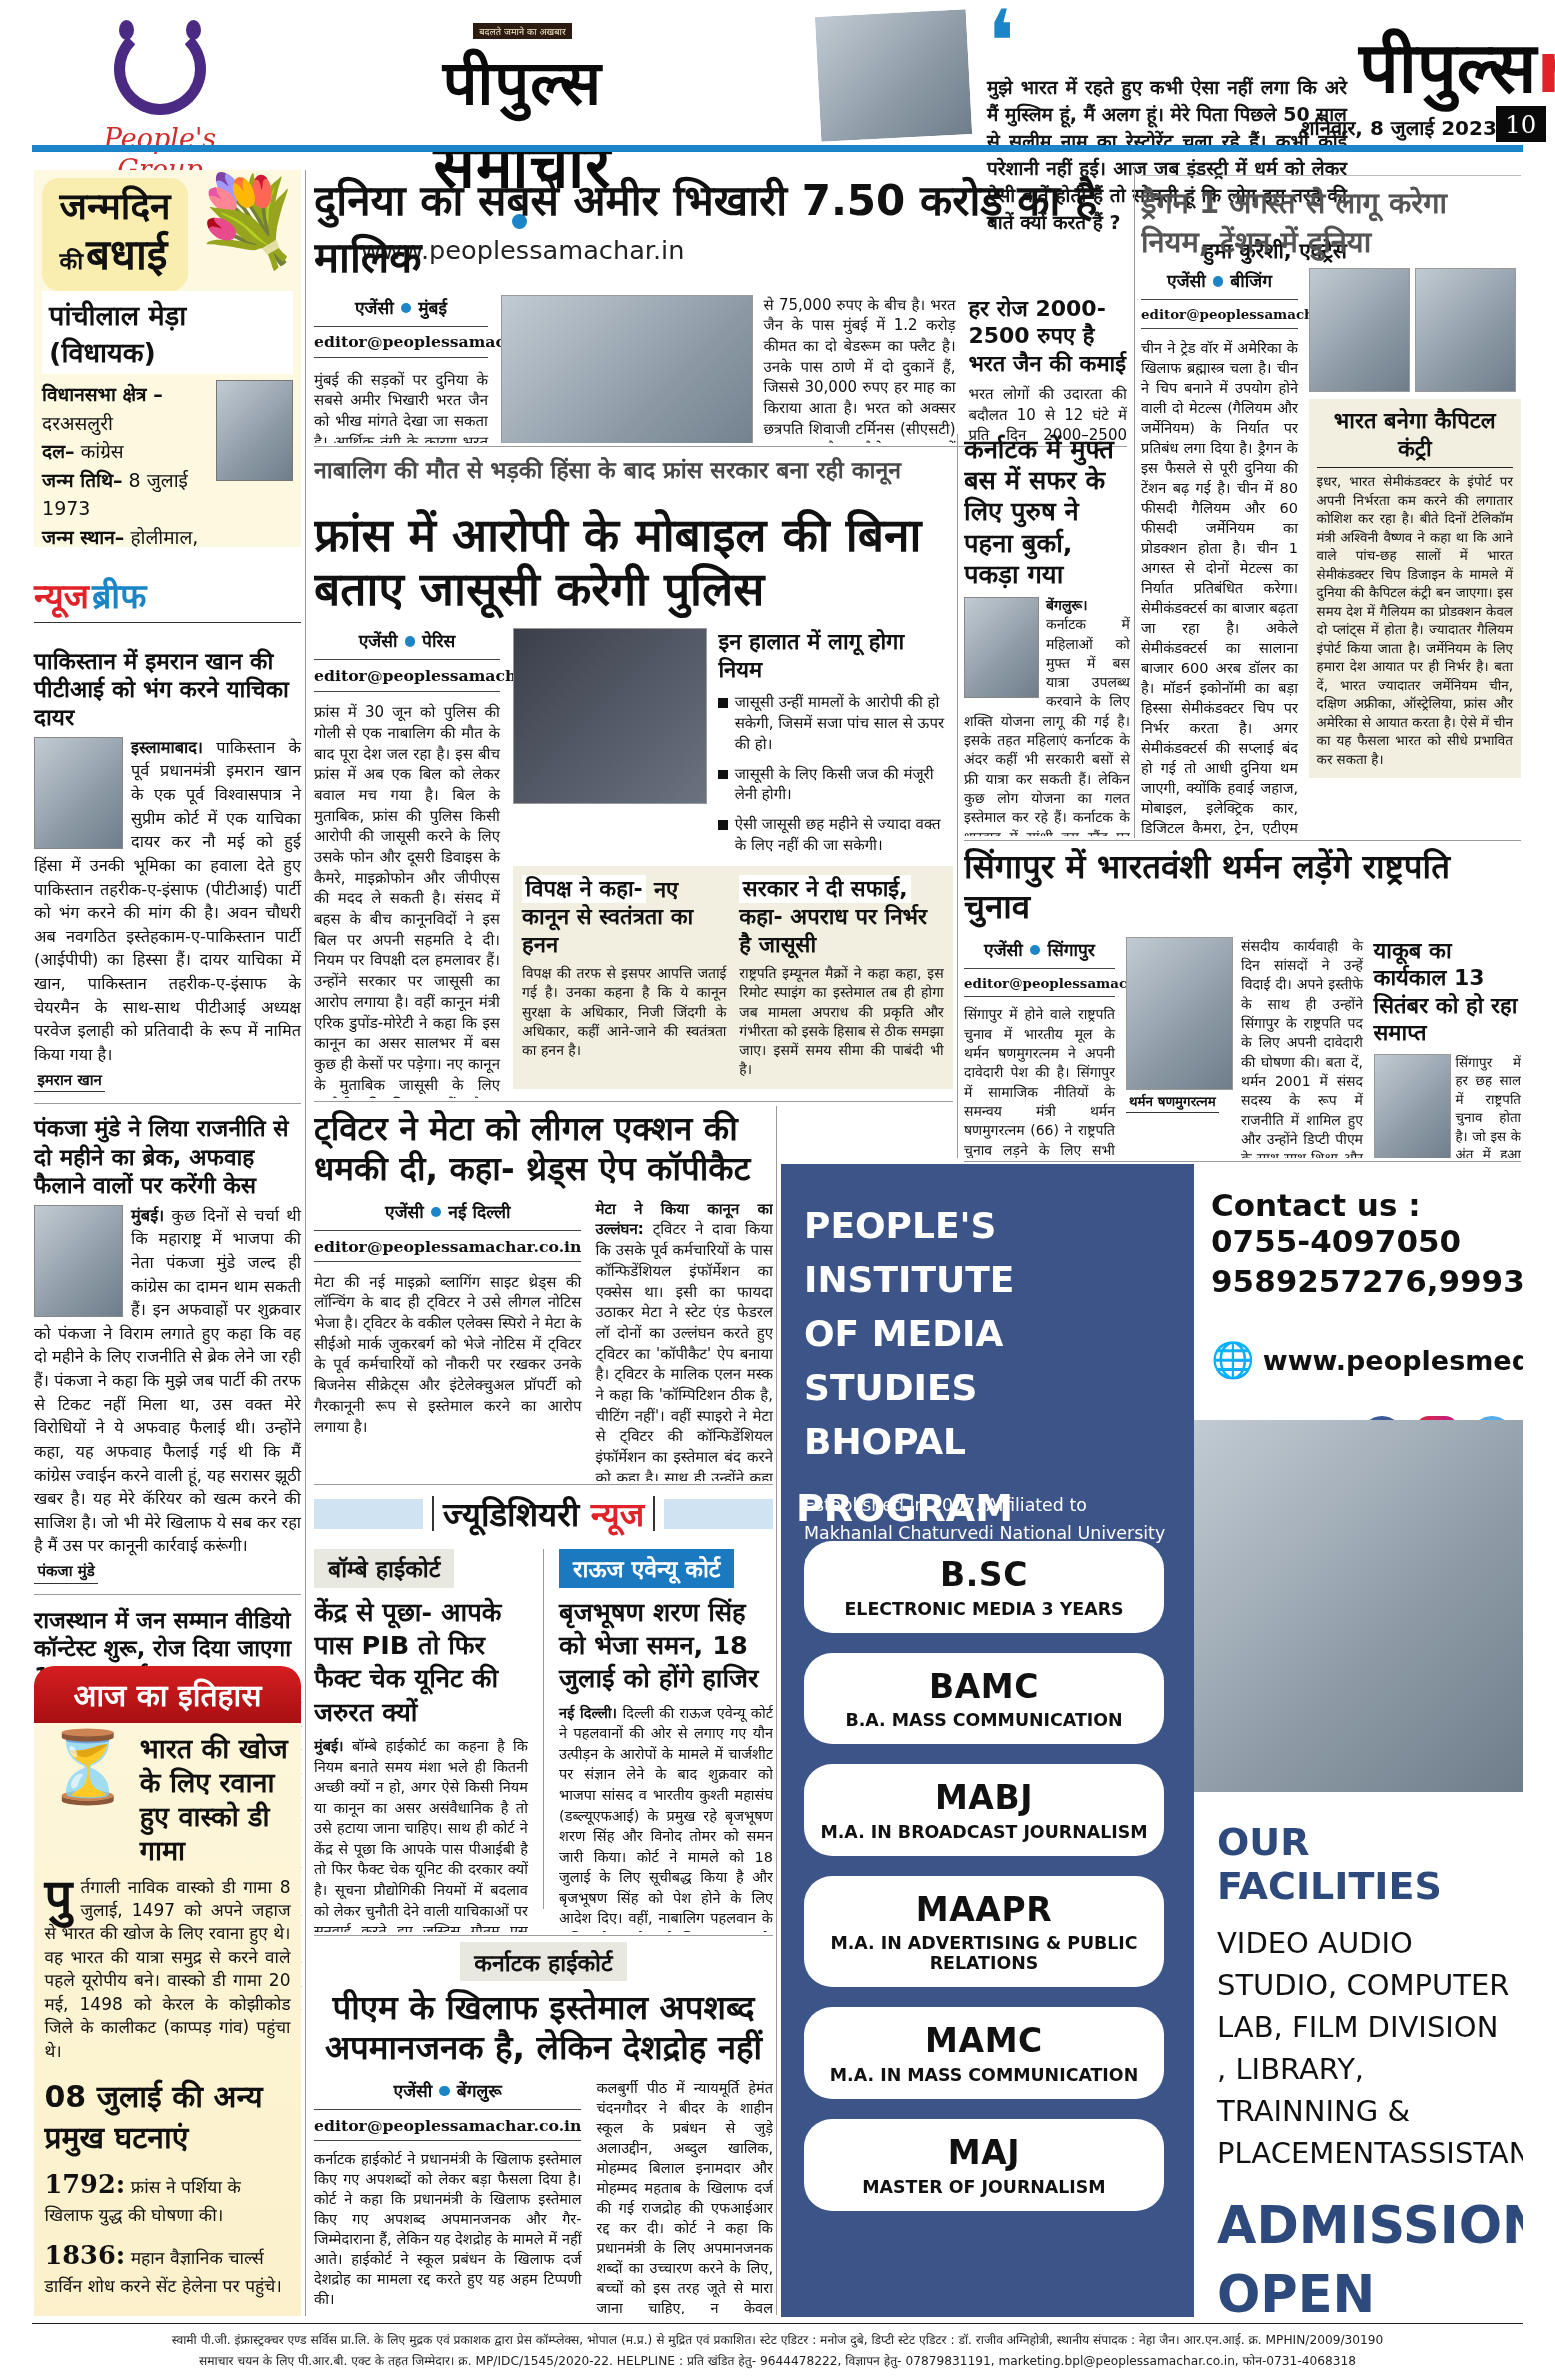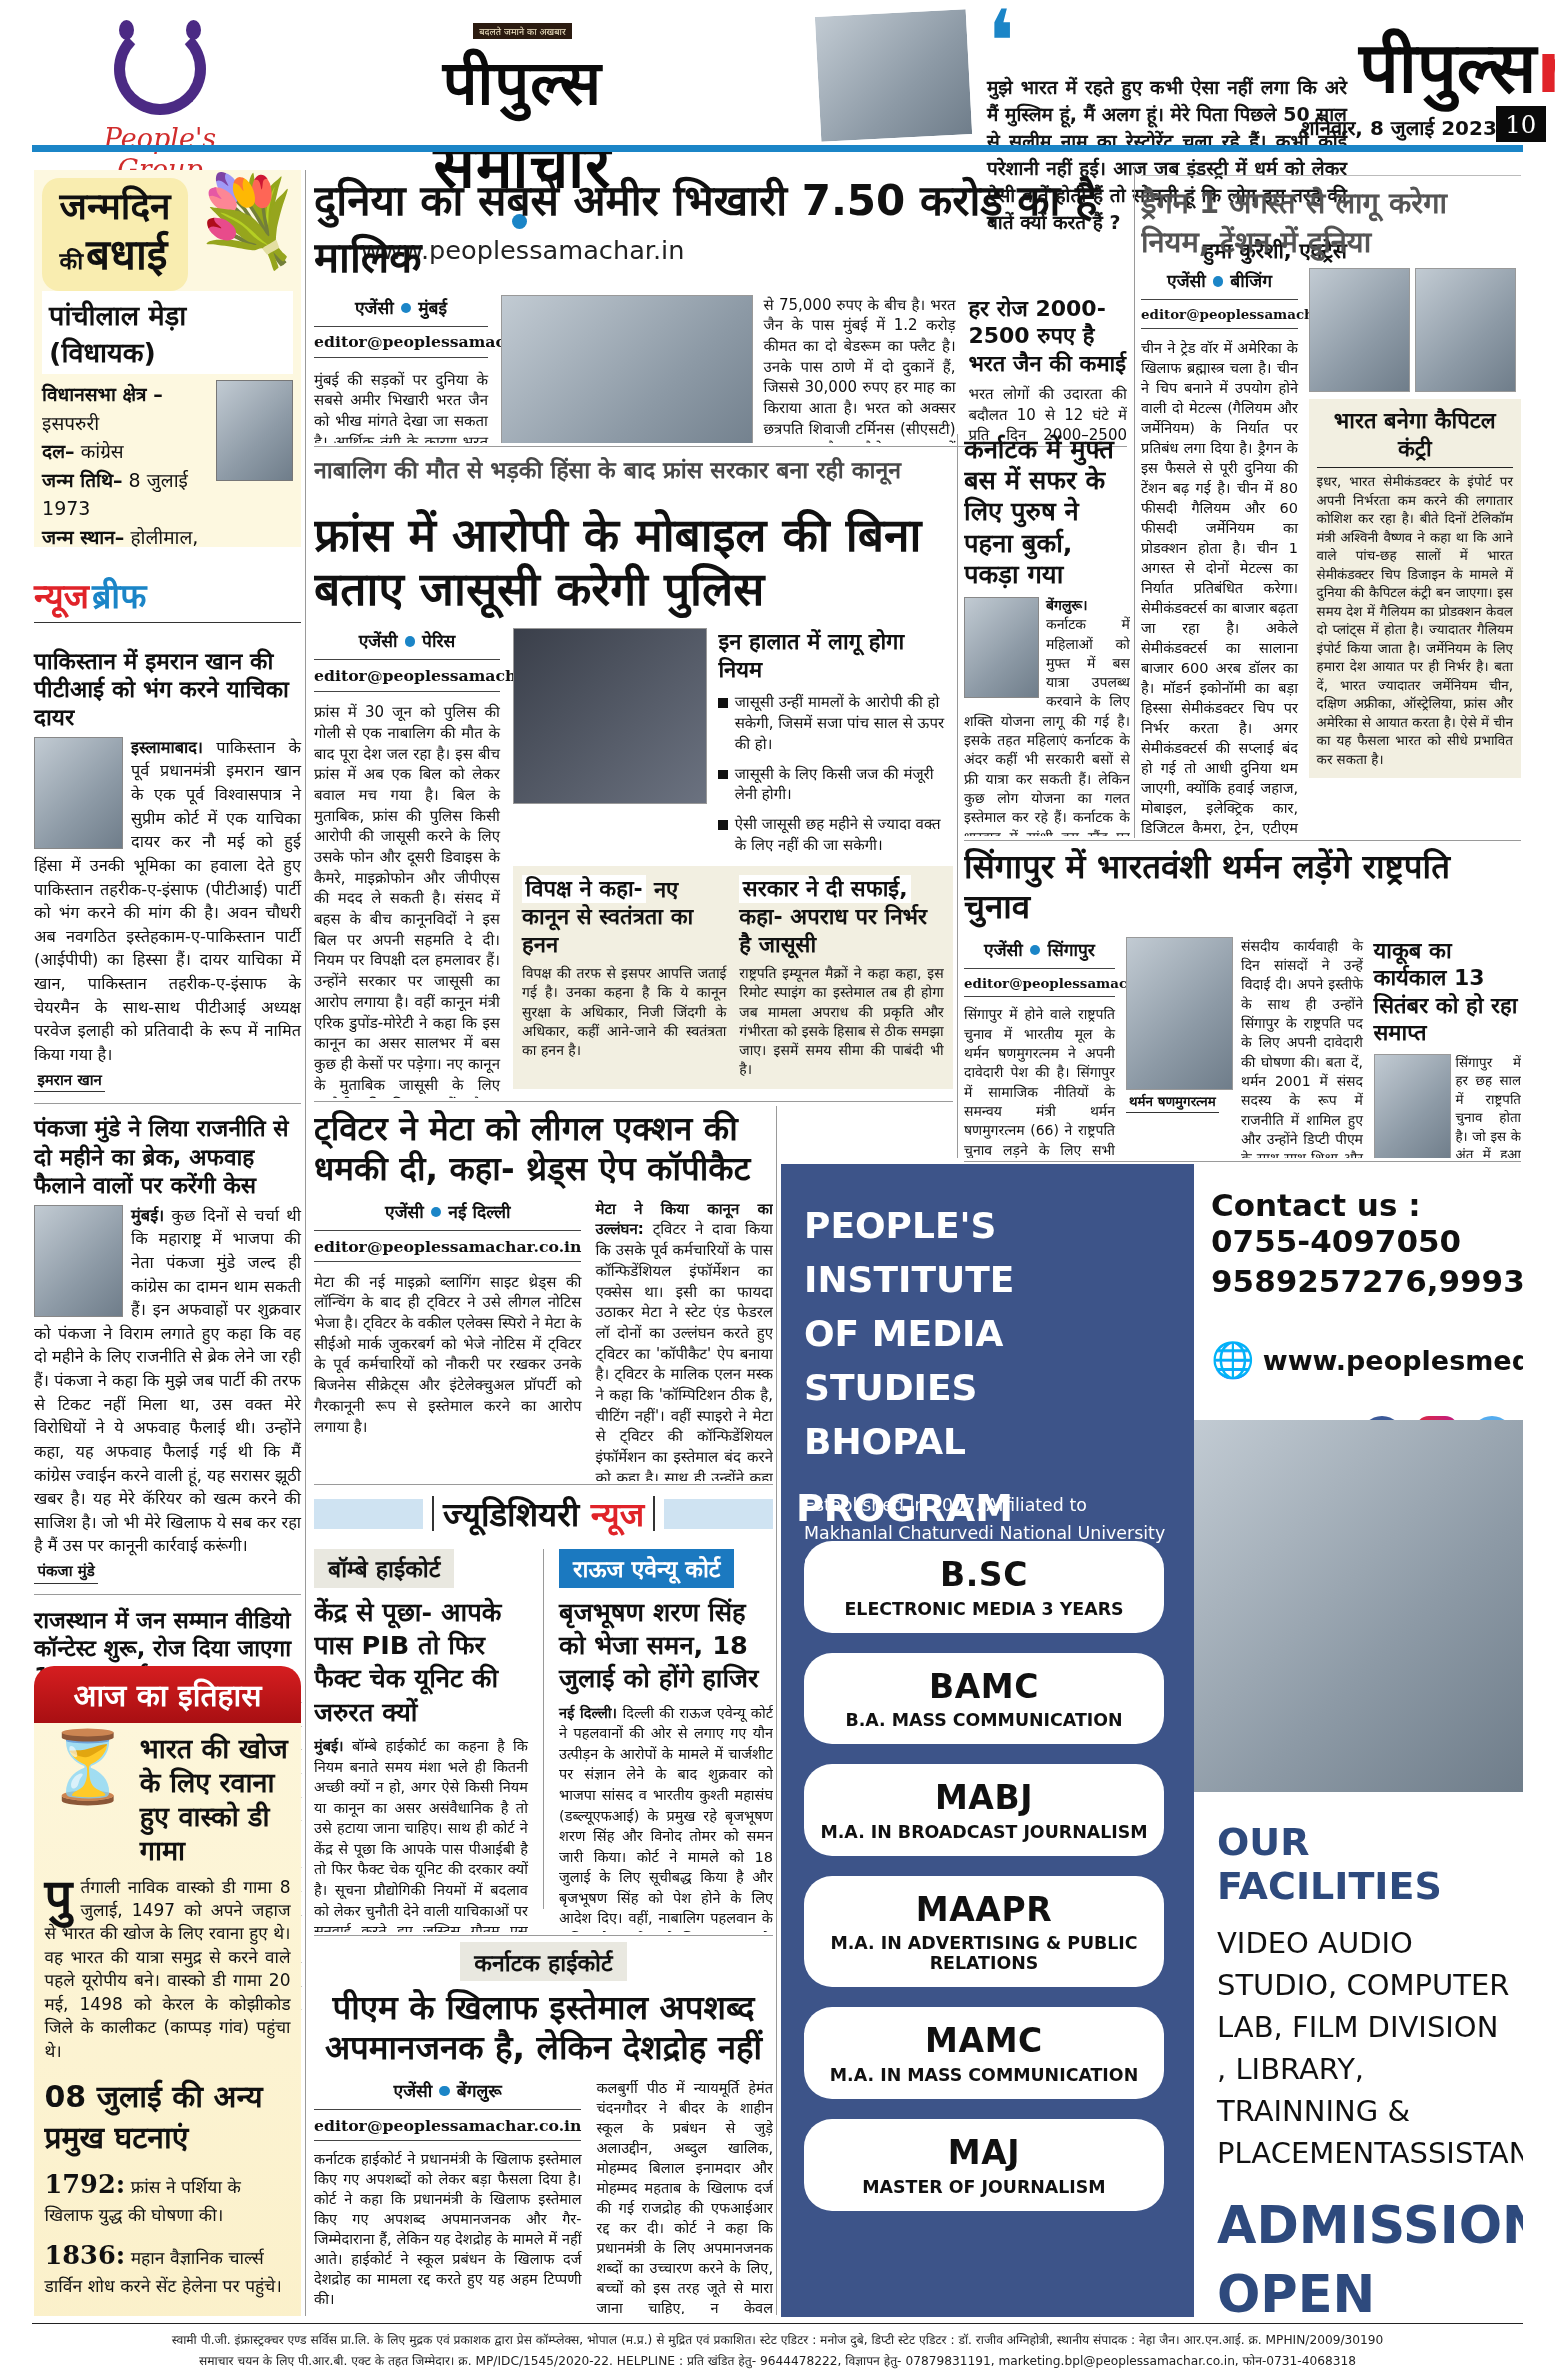--- a/index.html
+++ b/index.html
@@ -141,21 +141,21 @@
       <div class="bday-ribbon">
         <div class="bday-t1">जन्मदिन</div>
         <div><span style="font-size:23px;font-weight:800;">की</span>
         <span class="bday-t2">बधाई</span></div>
       </div>
       <div class="flower">💐</div>
     </div>
     <div class="bday-name">पांचीलाल मेड़ा (विधायक)</div>
     <div style="display:flex;gap:8.1px;margin-top:5.8px;">
       <div style="flex:1;">
-        <div class="bday-row"><span class="lb">विधानसभा क्षेत्र –</span> <span>इसपरुरी</span></div>
+        <div class="bday-row"><span class="lb">विधानसभा क्षेत्र –</span> <span>दरअसलुरी</span></div>
         <div class="bday-row"><span class="lb">दल–</span> <span>कांग्रेस</span></div>
         <div class="bday-row"><span class="lb">जन्म तिथि–</span> <span>8 जुलाई 1973</span></div>
         <div class="bday-row"><span class="lb">जन्म स्थान–</span> <span>होलीमाल, खरगोन</span></div>
 
       </div>
       <div class="ph" style="width:75px;height:99px;border:1.7px solid #777;"></div>
     </div>
 
   </div>
 

